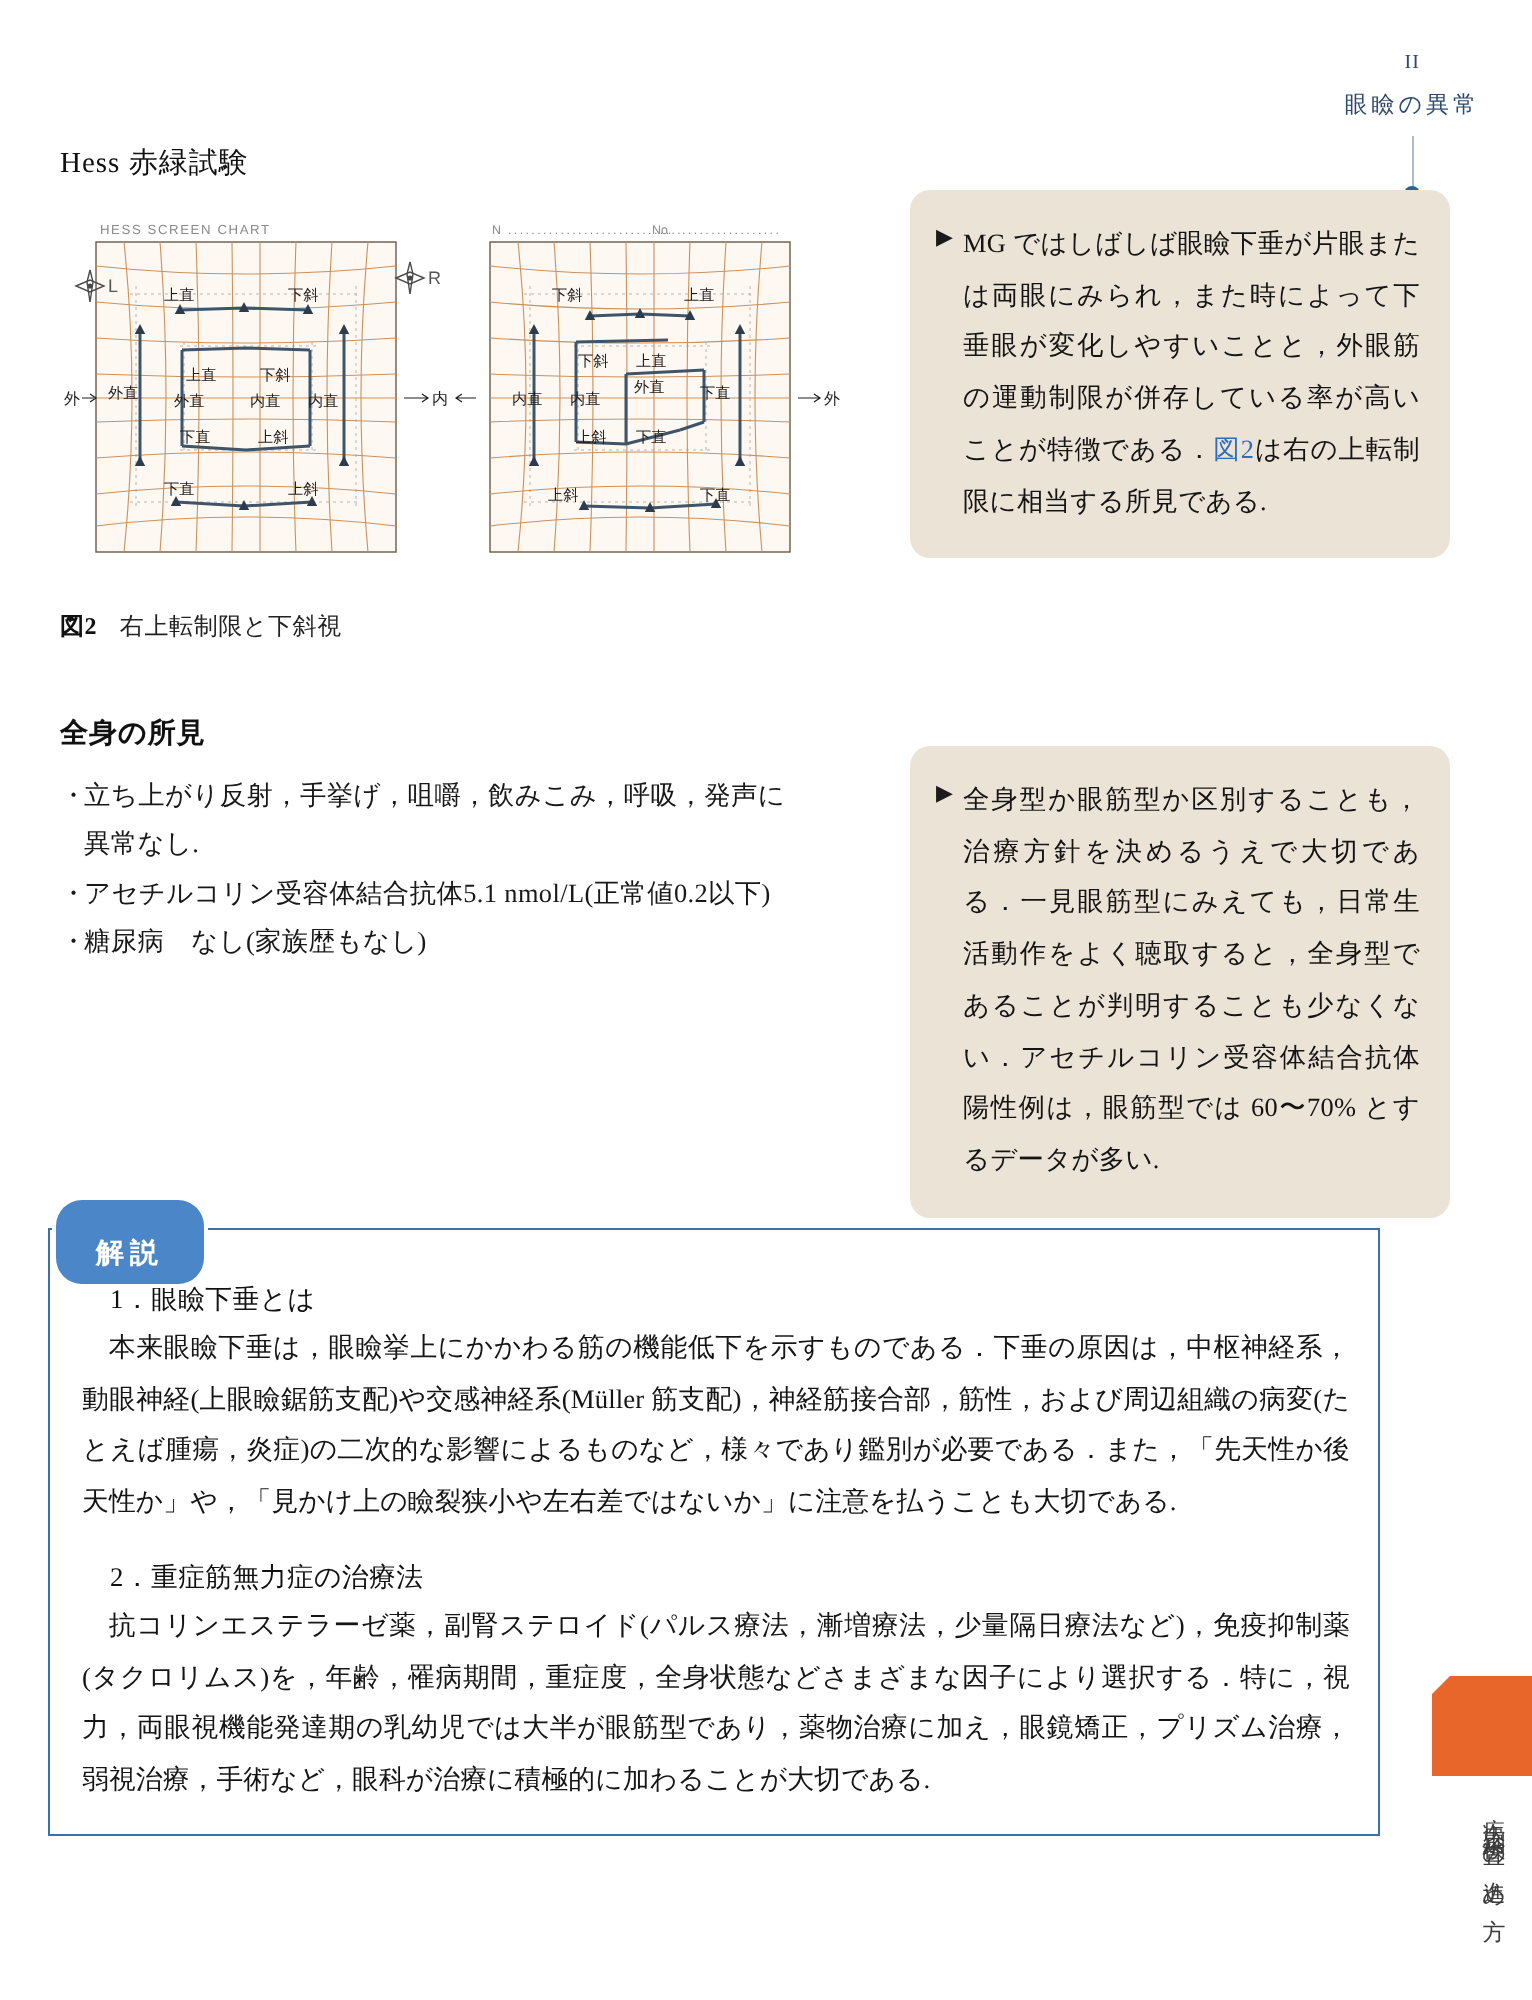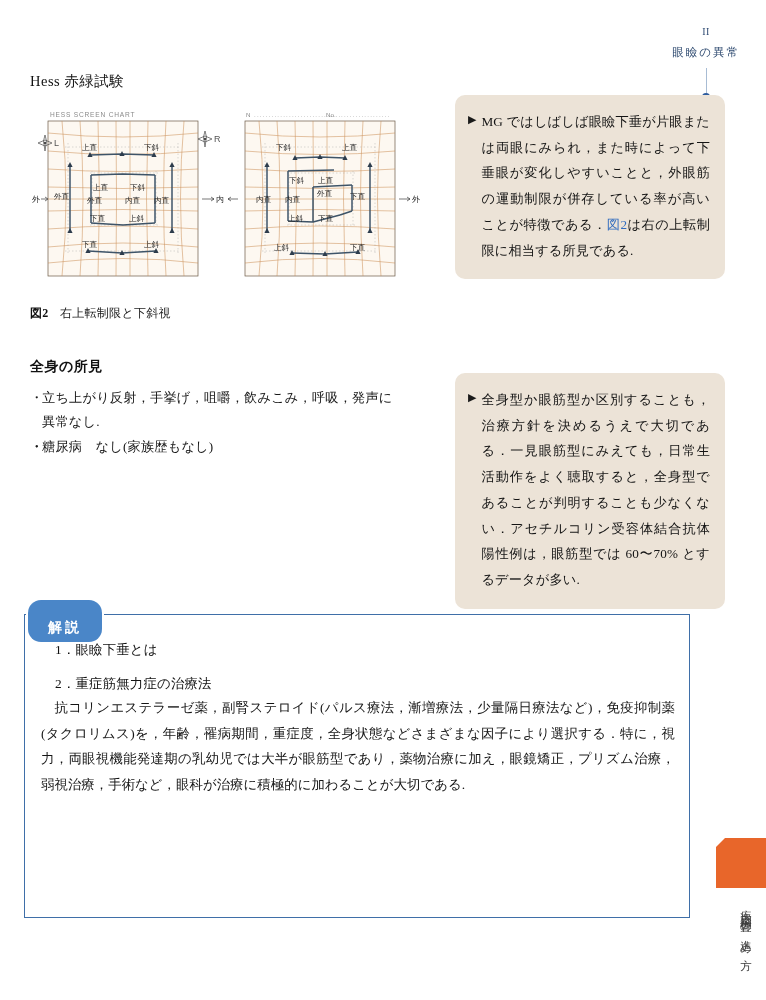--- a/index.html
+++ b/index.html
@@ -329,20 +329,21 @@
     <div class="findings">
       <h3>全身の所見</h3>
       <ul>
         <li>
           <span class="bullet">・</span>
           <span>立ち上がり反射，手挙げ，咀嚼，飲みこみ，呼吸，発声に</span>
           <span class="ind">異常なし.</span>
         </li>
         <li>
           <span class="bullet">・</span>
+          <span>アセチルコリン受容体結合抗体5.1 nmol/L(正常値0.2以下)</span>
         </li>
         <li>
           <span class="bullet">・</span>
           <span>糖尿病　なし(家族歴もなし)</span>
         </li>
       </ul>
     </div>
   </div>
 
   <div class="note-panel">
@@ -355,20 +356,21 @@
   <div class="note-panel second">
     <div class="note-item">
       <span class="tri">▶</span>
       <p>全身型か眼筋型か区別することも，治療方針を決めるうえで大切である．一見眼筋型にみえても，日常生活動作をよく聴取すると，全身型であることが判明することも少なくない．アセチルコリン受容体結合抗体陽性例は，眼筋型では 60〜70% とするデータが多い.</p>
     </div>
   </div>
 
   <div class="commentary">
     <div class="comm-inner">
       <p class="comm-sec-title">1．眼瞼下垂とは</p>
+      <p class="comm-p">本来眼瞼下垂は，眼瞼挙上にかかわる筋の機能低下を示すものである．下垂の原因は，中枢神経系，動眼神経(上眼瞼鋸筋支配)や交感神経系(Müller 筋支配)，神経筋接合部，筋性，および周辺組織の病変(たとえば腫瘍，炎症)の二次的な影響によるものなど，様々であり鑑別が必要である．また，「先天性か後天性か」や，「見かけ上の瞼裂狭小や左右差ではないか」に注意を払うことも大切である.</p>
       <p class="comm-sec-title second">2．重症筋無力症の治療法</p>
       <p class="comm-p">抗コリンエステラーゼ薬，副腎ステロイド(パルス療法，漸増療法，少量隔日療法など)，免疫抑制薬(タクロリムス)を，年齢，罹病期間，重症度，全身状態などさまざまな因子により選択する．特に，視力，両眼視機能発達期の乳幼児では大半が眼筋型であり，薬物治療に加え，眼鏡矯正，プリズム治療，弱視治療，手術など，眼科が治療に積極的に加わることが大切である.</p>
     </div>
   </div>
   <div class="comm-tab">解説</div>
 
   <div class="thumb-tab"></div>
   <div class="thumb-label">疾患別検査の進め方</div>
 
 </div>

